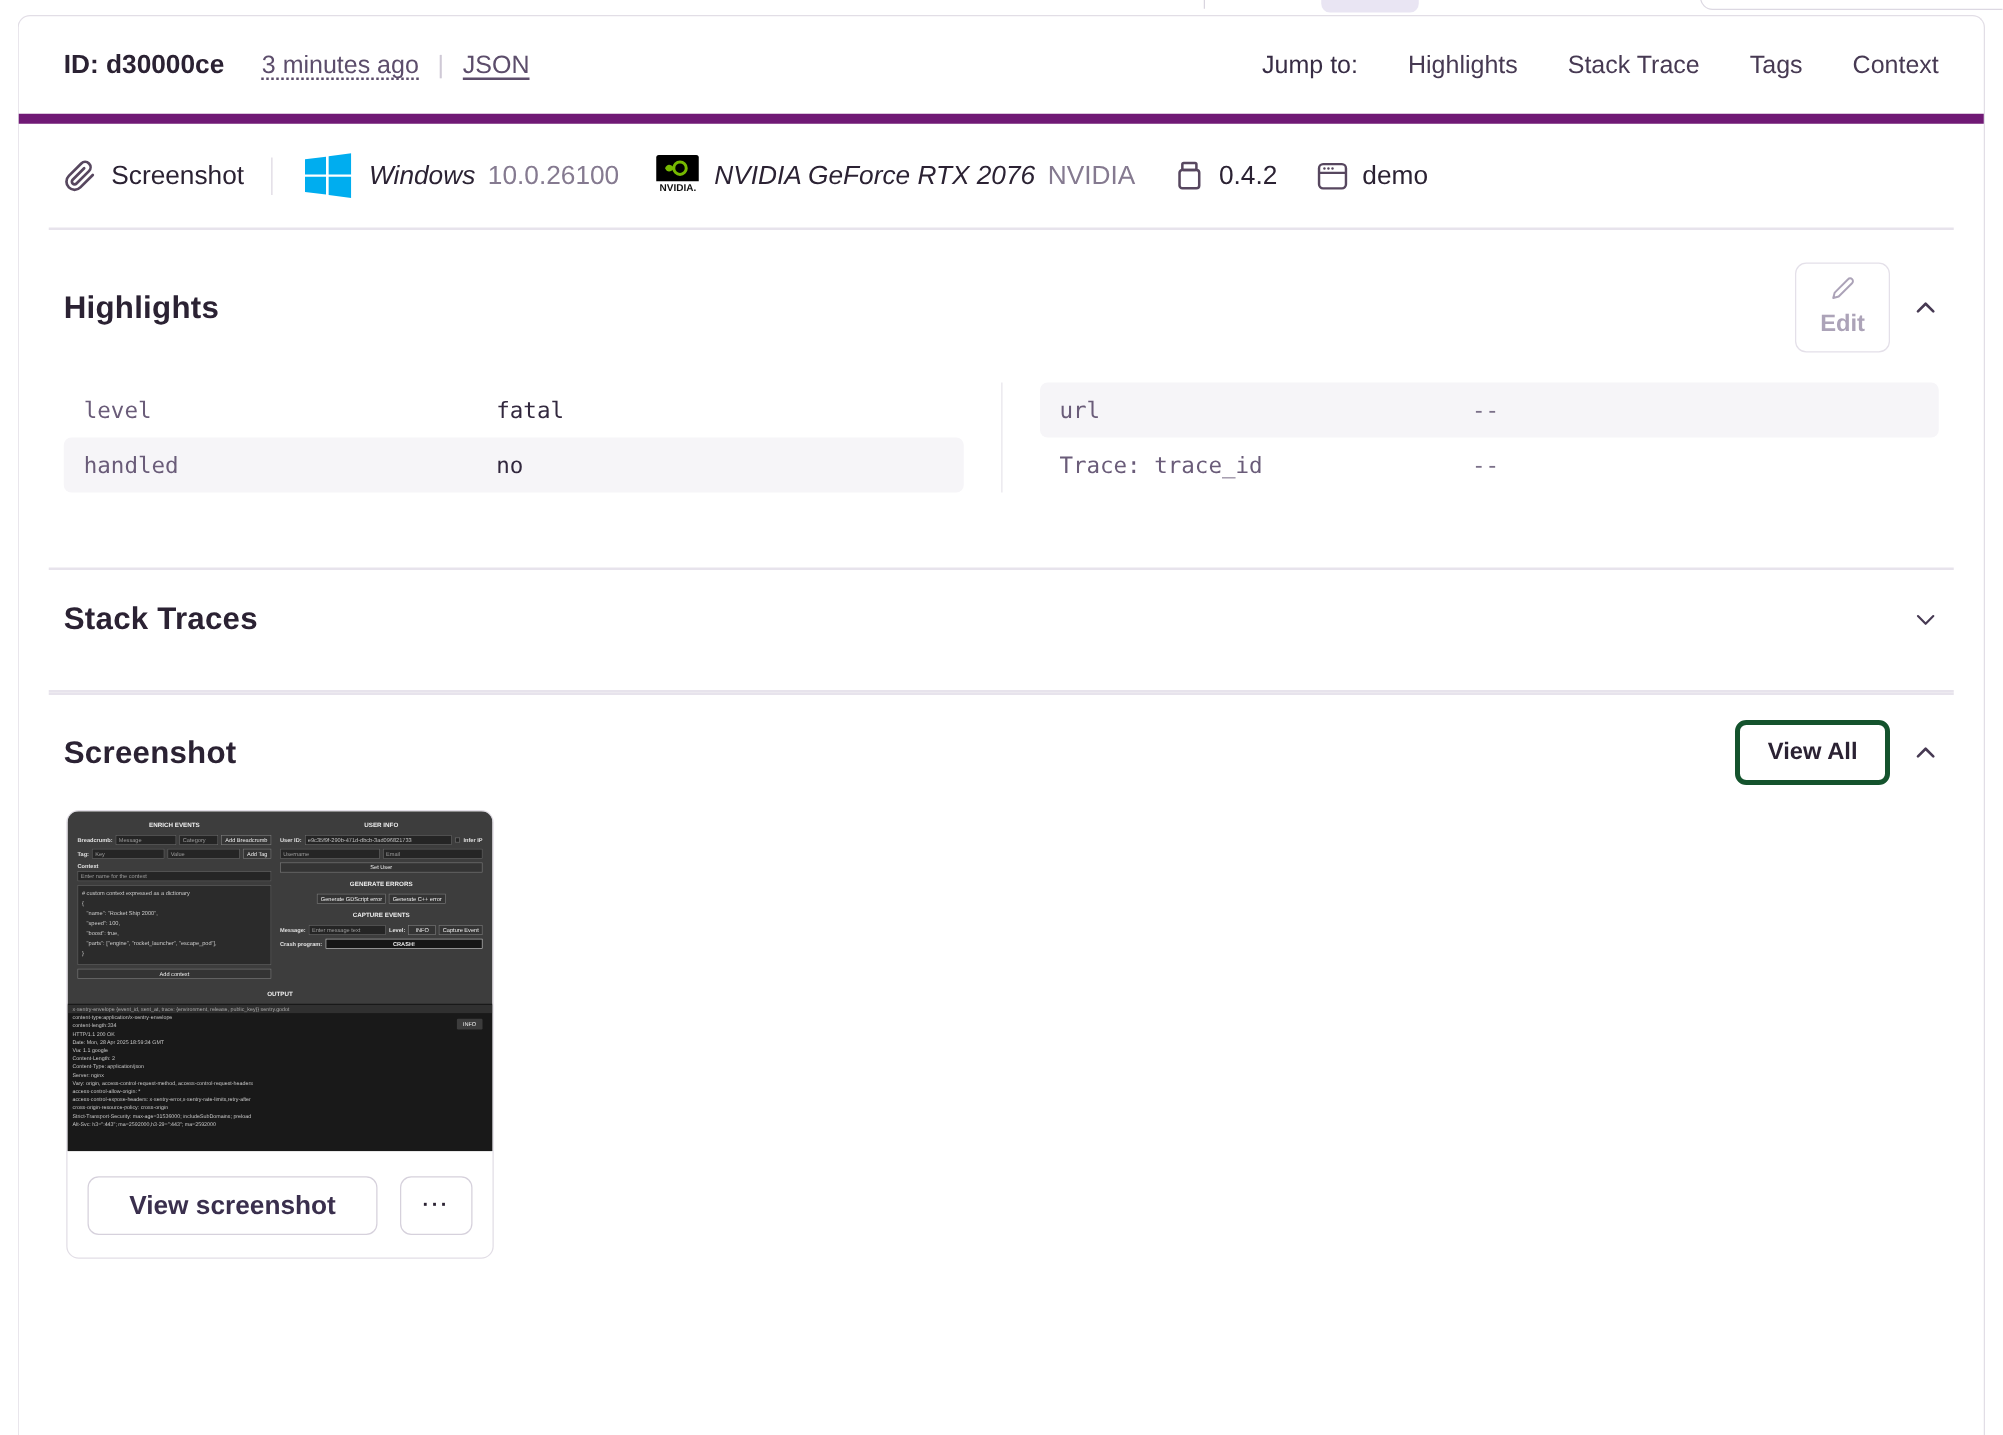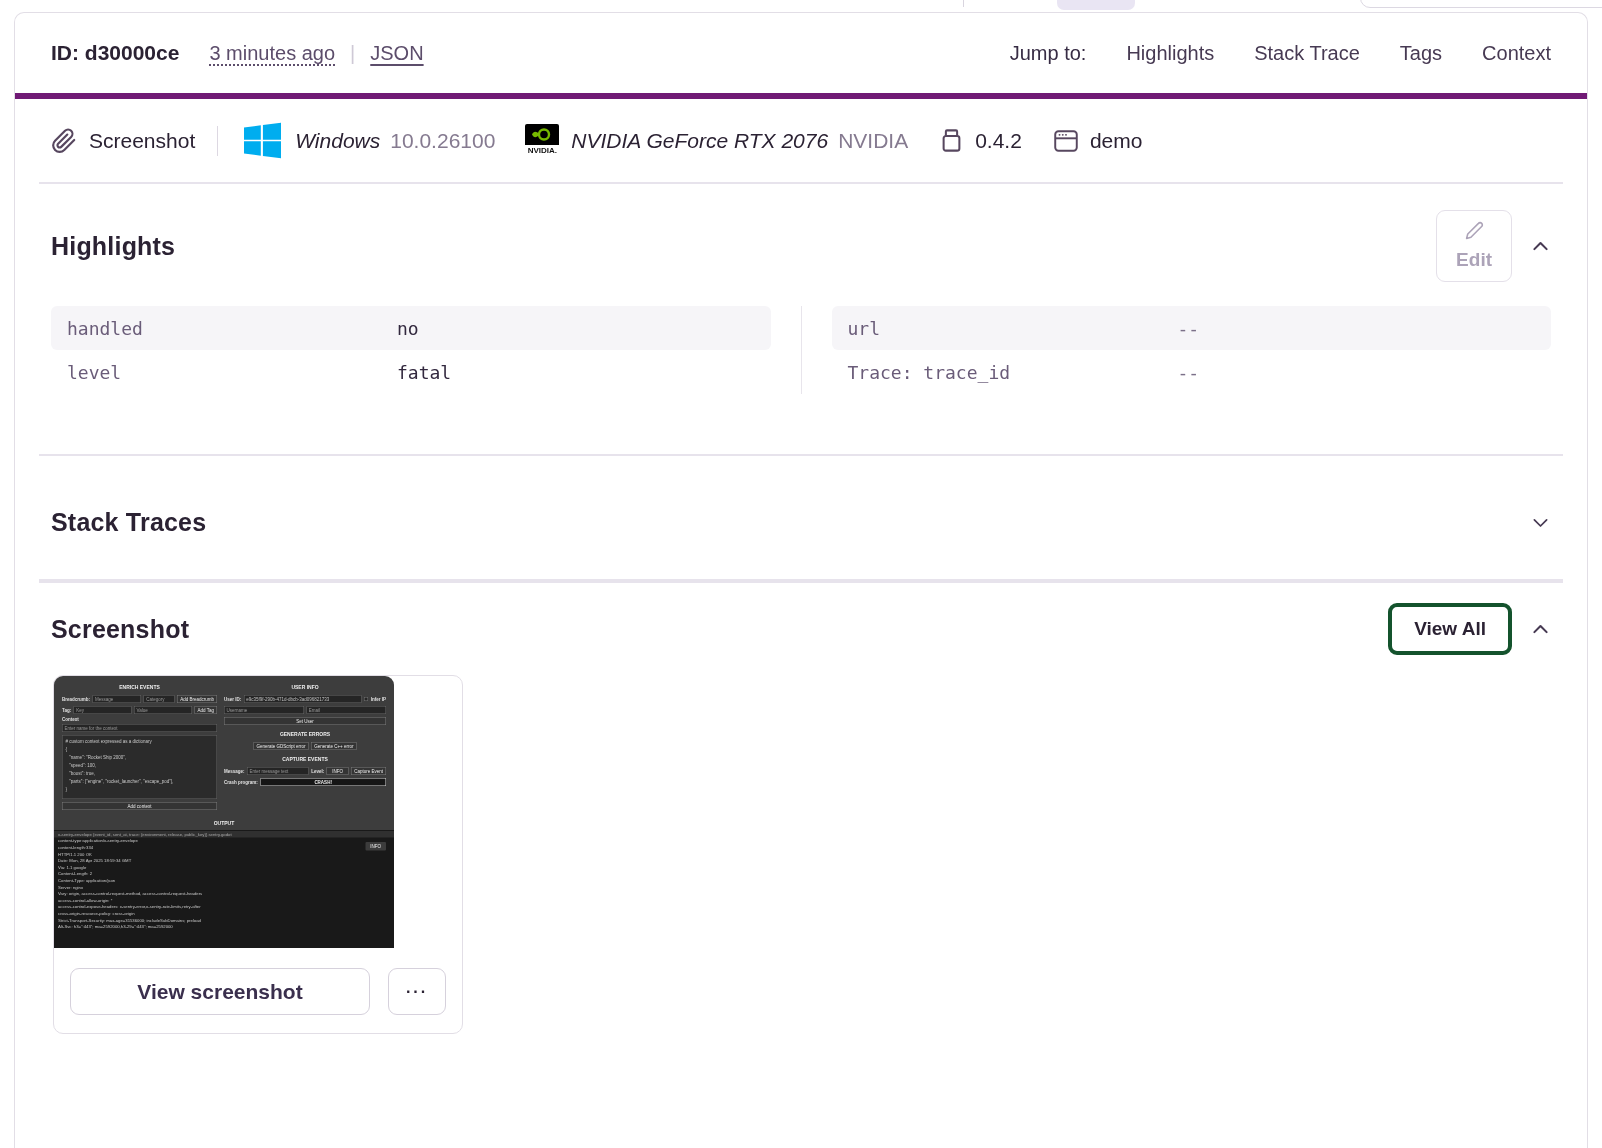--- a/index.html
+++ b/index.html
@@ -13,21 +13,21 @@
   .ts-box   { position:absolute; left:1360px; top:-12px; width:300px; height:20px; background:#fff;
               border:1px solid #dcd8e2; border-radius:10px; }
 
   
   .card { position:absolute; left:14px; top:12px; width:1574px; height:1140px;
           background:#fff; border:1px solid #e2dee6; border-bottom:none; border-radius:10px 10px 0 0; }
 
   .divider { height:2px; background:#e7e3ec; margin:0 24px; }
 
   
-  .ev-header { height:86px; display:flex; align-items:center; padding:0 36px; border-bottom:6px solid #701a75; }
+  .ev-header { height:86px; display:flex; align-items:center; padding:0 36px; border-bottom:8px solid #701a75; }
   .ev-id { font-size:21px; font-weight:bold; color:#2b2233; margin-right:30px; }
   .link-muted { font-size:20px; color:#5c4d6b; cursor:pointer; }
   .u-dotted { text-decoration:underline dotted; text-underline-offset:5px; text-decoration-thickness:2px; }
   .u-solid  { text-decoration:underline; text-underline-offset:4px;text-align:center; }
   .ev-sep { color:#cfc9d6; font-size:20px; margin:0 15px; }
   .jump-group { margin-left:auto; display:flex; align-items:center; gap:40px; font-size:20px; }
   .jump-label { color:#372c44; }
   .jump-link { color:#473a53; cursor:pointer; }
 
   
@@ -54,29 +54,29 @@
   .kv-col { flex:1 1 0; }
   .kv-coldiv { width:1px; background:#e8e5ec; margin:0 30px; }
   .kv-row { height:44px; display:flex; align-items:center; padding:0 16px; border-radius:6px;
             font-family:"DejaVu Sans Mono", monospace; font-size:18px; }
   .kv-row.alt { background:#f6f5f8; }
   .kv-key { width:48%; color:#6a5c79; }
   .kv-val { color:#32283e; }
   .kv-val.muted { color:#7b7089; }
 
   
-  .sec-collapsed { display:flex; align-items:center; justify-content:space-between; padding:52px 36px 42px 36px;gap:12px; }
+  .sec-collapsed { display:flex; align-items:center; justify-content:space-between; padding:25px 36px 42px 36px;gap:12px; }
 
   
   .ss-section { padding:20px 36px 0 36px; }
   .ss-titlerow { display:flex; align-items:center; }
   .viewall-btn { border:4px solid #14532d; background:#fff; border-radius:9px; padding:11px 22px;
                  font-size:19px; font-weight:bold; color:#2b2233; cursor:pointer; }
 
-  .thumb-card { margin-top:20px; margin-left:2px; width:410px; border:1px solid #e2dee6; border-radius:10px; background:#fff; }
+  .thumb-card { margin-top:20px; margin-left:2px; width:342px; border:1px solid #e2dee6; border-radius:10px; background:#fff; }
   .thumb-footer { display:flex; gap:18px; padding:20px 16px 18px 16px; }
   .viewss-btn { flex:1; height:47px; border:1px solid #d6d1dc; background:#fff; border-radius:9px;
                 font-size:21px; font-weight:bold; color:#3a2f4d; cursor:pointer; }
   .more-btn { width:58px; height:47px; border:1px solid #d6d1dc; background:#fff; border-radius:9px;
               font-size:16px; font-weight:bold; color:#2b2233; letter-spacing:2px; cursor:pointer; }
 
   
   .mini-outer { width:340px; height:272px; overflow:hidden; border-radius:9px 9px 0 0; cursor:pointer; }
   .mini { width:680px; height:544px; transform:scale(0.5); transform-origin:0 0;
           background:#3d3d3d; display:flex; flex-direction:column; padding-top:14px; }
@@ -204,27 +204,27 @@
             <svg width="21" height="21" viewBox="0 0 24 24" fill="none" stroke="#473a53" stroke-width="2.4" stroke-linecap="round" stroke-linejoin="round">
               <polyline points="5,15 12,8 19,15"></polyline>
             </svg>
           </span>
         </button>
       </div>
     </div>
 
     <div class="kv-wrap">
       <div class="kv-col">
+        <div class="kv-row">
+          <span class="kv-key">level</span>
+          <span class="kv-val">fatal</span>
+        </div>
         <div class="kv-row alt">
           <span class="kv-key">handled</span>
           <span class="kv-val">no</span>
-        </div>
-        <div class="kv-row">
-          <span class="kv-key">level</span>
-          <span class="kv-val">fatal</span>
         </div>
       </div>
       <div class="kv-coldiv"></div>
       <div class="kv-col">
         <div class="kv-row alt">
           <span class="kv-key">url</span>
           <span class="kv-val muted">--</span>
         </div>
         <div class="kv-row">
           <span class="kv-key">Trace: trace_id</span>

